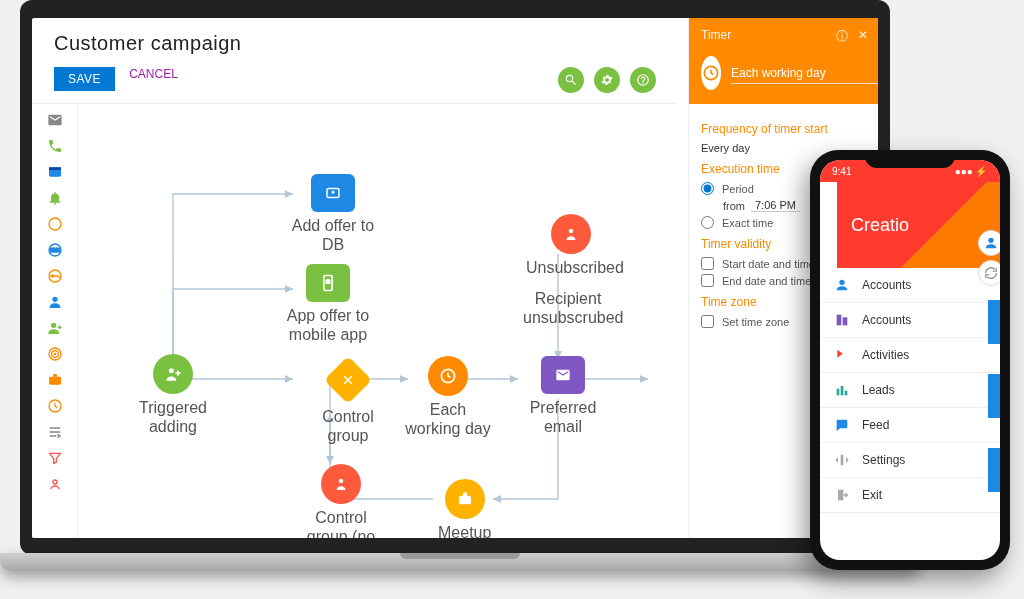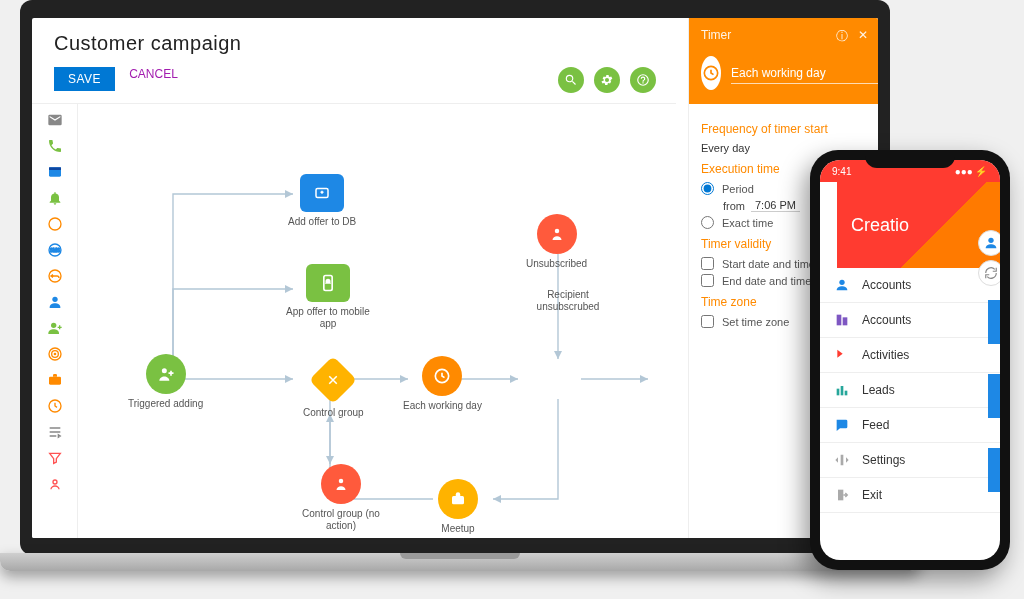--- a/index.html
+++ b/index.html
@@ -22,21 +22,21 @@
   .action-right { margin-left:auto; display:flex; gap:10px; }
   .round-btn { width:26px; height:26px; border-radius:50%; background:#7ac142; display:flex; align-items:center; justify-content:center; cursor:pointer; }
   .round-btn svg { fill:#fff; }
 
   .workspace { flex:1; display:flex; background:#fff; border-top:1px solid #eee;}
   .palette { width:46px; padding:8px 0; display:flex; flex-direction:column; align-items:center; gap:10px; border-right:1px solid #eee;}
   .pal-item { width:20px; height:16px; display:flex; align-items:center; justify-content:center; cursor:pointer; }
   .pal-item svg { width:18px; height:16px; }
 
   .diagram { flex:1; position:relative; }
-  .node { position:absolute; text-align:center; font-size:10px; color:#555; }
+  .node { position:absolute; text-align:center; font-size:16px; color:#555; }
   .node .shape { width:40px; height:40px; border-radius:50%; display:flex; align-items:center; justify-content:center; margin:0 auto 4px; }
   .node .sq { width:44px; height:38px; border-radius:6px; display:flex; align-items:center; justify-content:center; margin:0 auto 4px;}
   .node label { display:block; max-width:90px; line-height:1.2; }
   .edge { stroke:#b3c7d6; stroke-width:1.4; fill:none; marker-end:url(#arrow); }
   svg.edges { position:absolute; left:0; top:0; width:100%; height:100%; pointer-events:none;}
 
   
   .side-panel { width:190px; background:#fff; border-left:1px solid #eee; display:flex; flex-direction:column; font-size:12px;}
   .sp-header { background:#ff8a00; color:#fff; padding:10px 12px 14px; position:relative;}
   .sp-header-title { font-size:12px; opacity:.9; margin-bottom:14px;}
@@ -264,20 +264,28 @@
           <div class="node" style="left:325px; top:252px;">
             <div class="shape" style="background:#ff8a00;">
                 <svg width="20" height="20" fill="none" stroke="#fff" stroke-width="2" viewBox="0 0 24 24">
                   <circle cx="12" cy="12" r="8"></circle>
                   <path d="M12 8v4l3 2"></path>
                 </svg>
               </div>
             <label>Each working day</label>
           </div>
 
+          <div class="node" style="left:440px; top:252px;">
+            <div class="sq" style="background:#7e57c2;">
+                <svg width="22" height="16" fill="#fff" viewBox="0 0 24 24">
+                  <path d="M20 4H4a2 2 0 00-2 2v12a2 2 0 002 2h16a2 2 0 002-2V6a2 2 0 00-2-2zm0 4l-8 5-8-5V6l8 5 8-5v2z"></path>
+                </svg>
+              </div>
+            <label>Preferred email</label>
+          </div>
 
           <div class="node" style="left:448px; top:110px;">
             <div class="shape" style="background:#ff5a3c;">
                 <svg width="18" height="18" fill="#fff" viewBox="0 0 24 24">
                   <circle cx="12" cy="8" r="3"></circle>
                   <path d="M6 20c0-3 3-5 6-5s6 2 6 5"></path>
                 </svg>
               </div>
             <label>Unsubscribed</label>
           </div>

